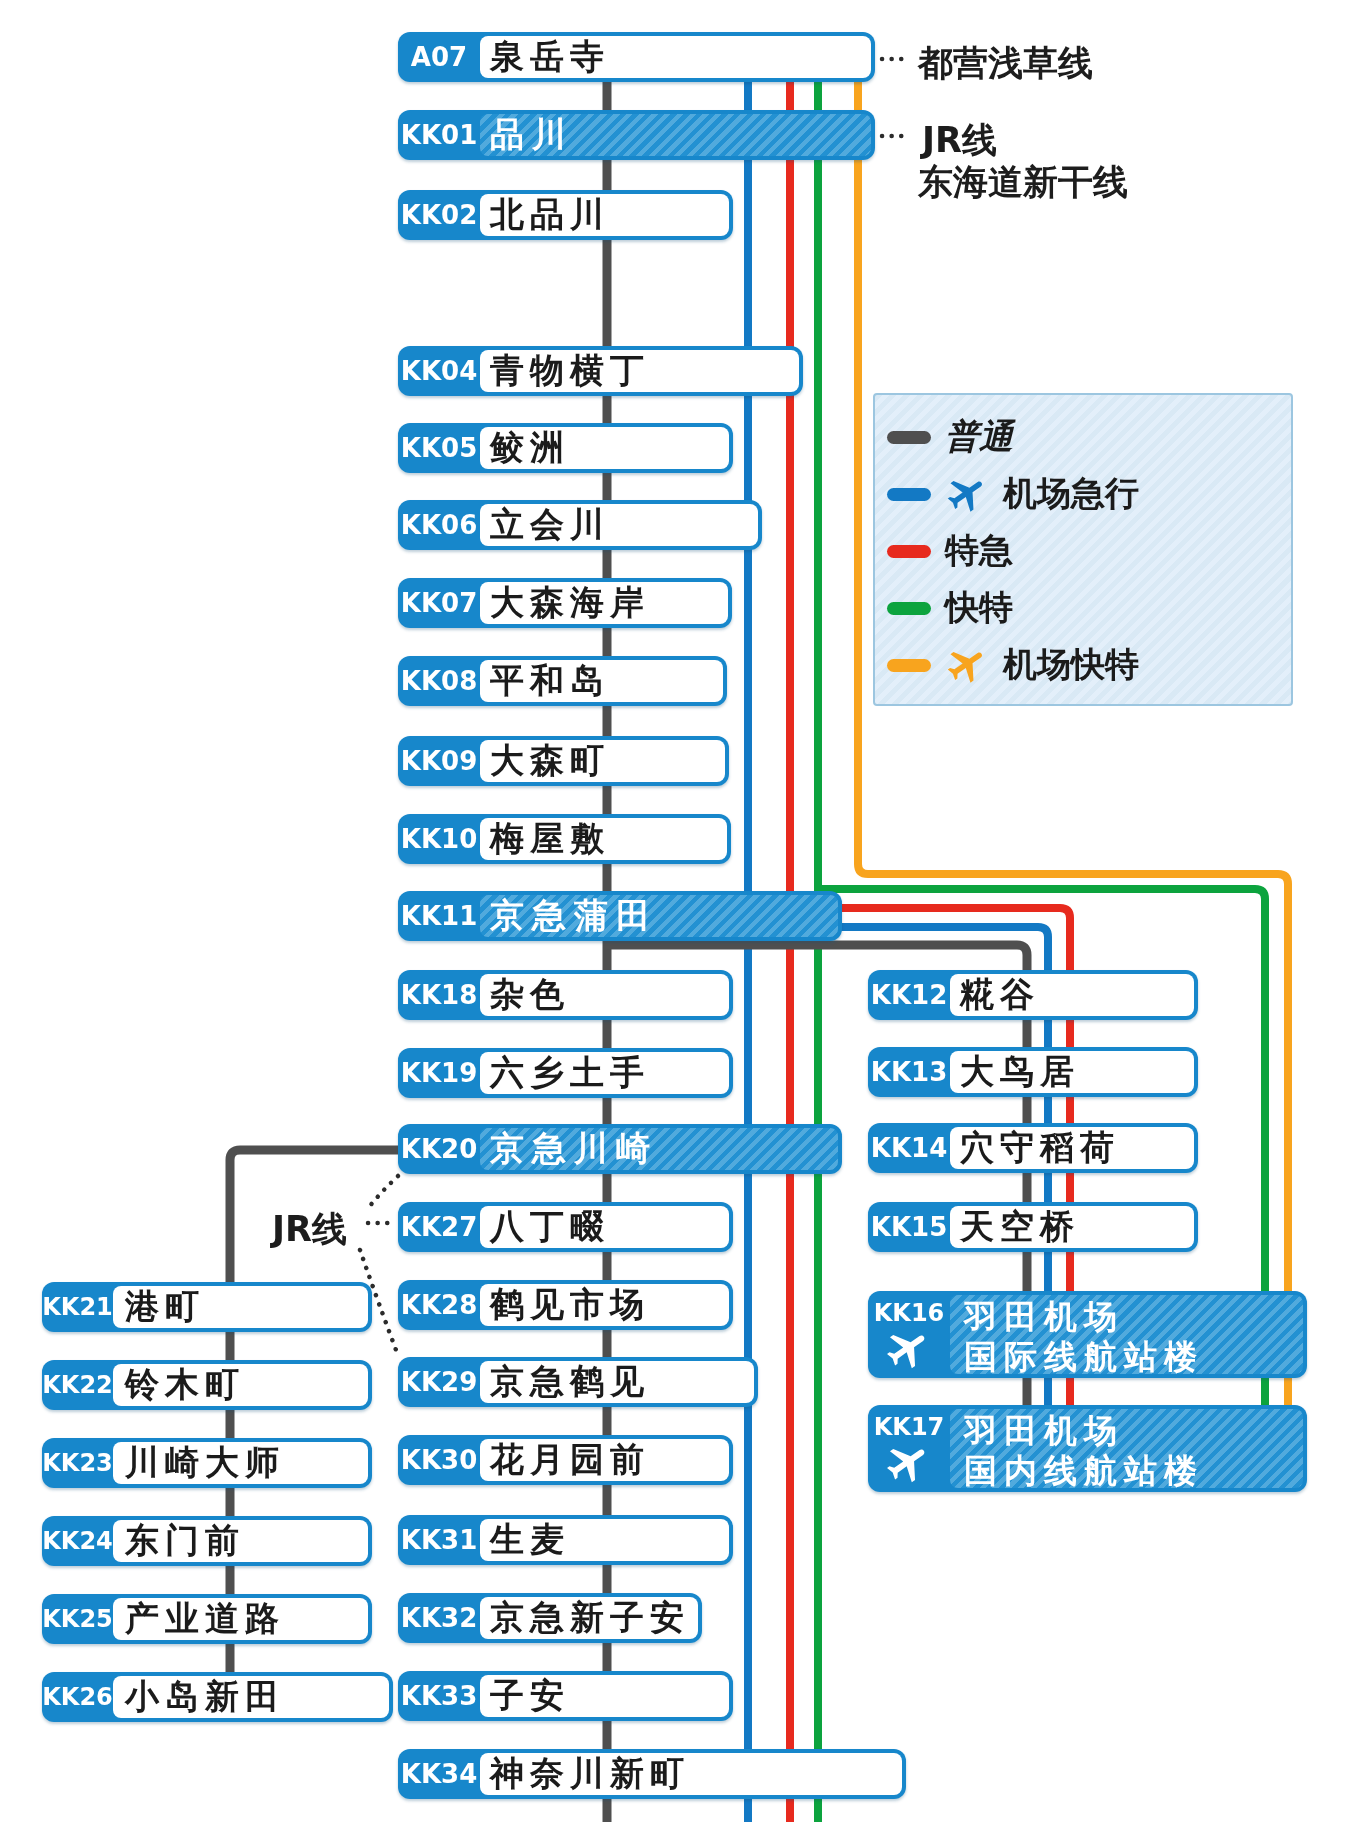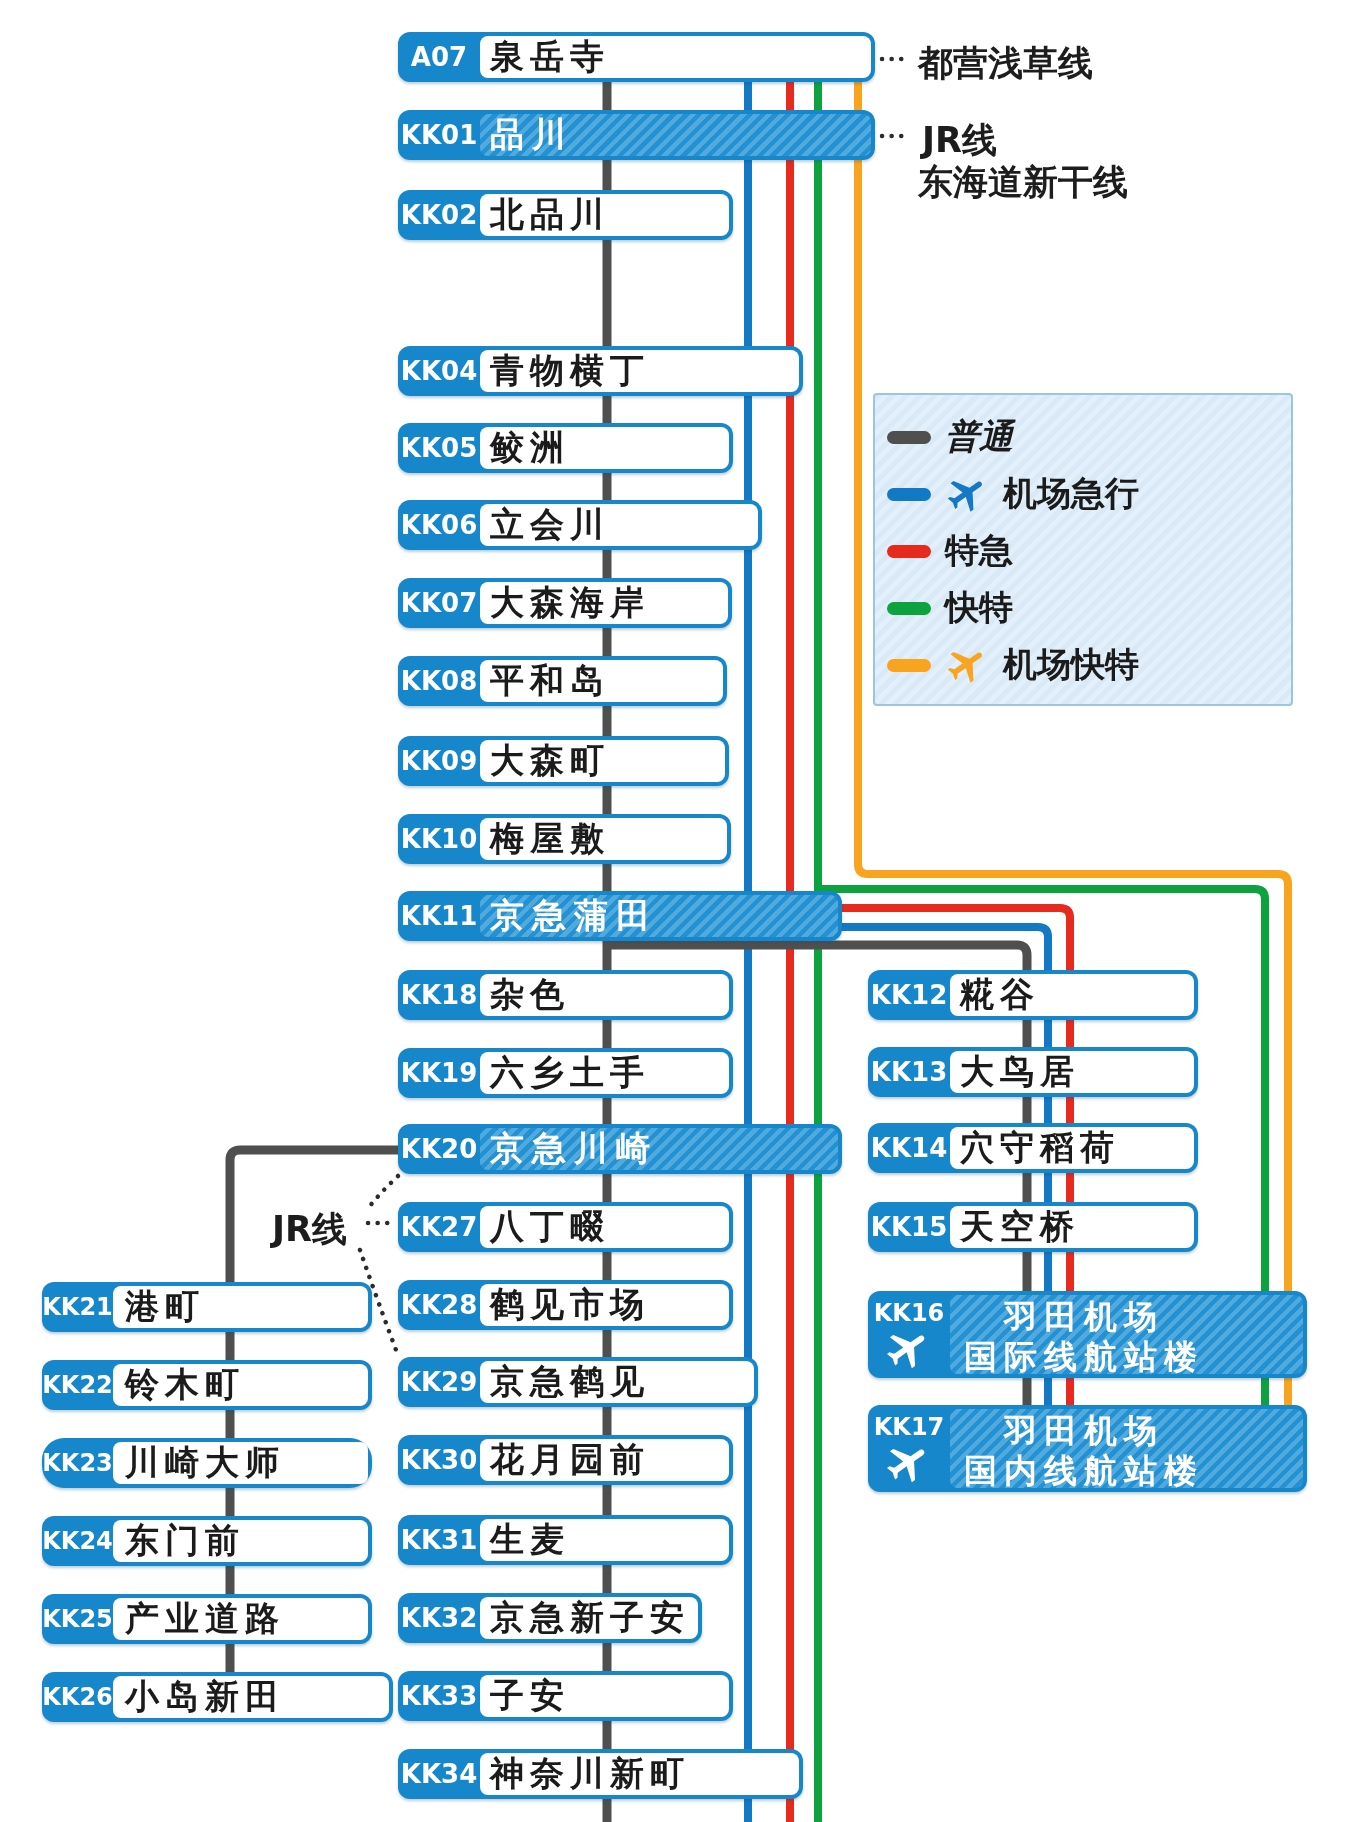--- a/index.html
+++ b/index.html
@@ -1,17 +1,17 @@
 <!DOCTYPE html>
 <html><head>
 <meta charset="utf-8">
 <style>
   html,body{margin:0;padding:0;background:#fff;}
   #stage{position:relative;width:1360px;height:1822px;background:#fff;overflow:hidden;
-         font-family:"DejaVu Sans","Liberation Sans",sans-serif;text-align:center;}
+         font-family:"DejaVu Sans","Liberation Sans",sans-serif;}
   #railsvg{position:absolute;left:0;top:0;z-index:1;}
   #map{position:absolute;left:0;top:0;width:100%;height:100%;z-index:2;}
 
   .station{position:absolute;height:50px;background:#1787cb;border-radius:12px;
            box-shadow:0 2px 3px rgba(20,80,120,.28);}
   .station .inner{position:absolute;inset:4px 4px 4px 82px;background:#fff;border-radius:8px;}
   .station.hatched .inner{background:repeating-linear-gradient(135deg,#2391d2 0 4.5px,#51aadd 4.5px 9px);}
   .station .code{position:absolute;left:0;top:0;width:82px;height:50px;display:flex;align-items:center;
                  justify-content:center;color:#fff;font-weight:bold;font-size:26px;letter-spacing:0;}
   .station .name{position:absolute;left:92px;top:50%;transform:translateY(-50%);font-size:34px;
@@ -169,36 +169,36 @@
       <div class="station main" style="left: 398px; top: 1593px; width: 280px; padding-left: 24px;">
         <div class="inner"></div>
         <div class="code">KK32</div>
         <div class="name">京急新子安</div>
       </div>
       <div class="station main" style="left: 398px; top: 1671px; width: 335px;">
         <div class="inner"></div>
         <div class="code">KK33</div>
         <div class="name">子安</div>
       </div>
-      <div class="station main" style="left: 398px; top: 1749px; width: 405px;">
+      <div class="station main" style="left: 398px; top: 1749px; width: 484px; padding-left: 24px;">
         <div class="inner"></div>
         <div class="code">KK34</div>
         <div class="name">神奈川新町</div>
       </div>
       <div class="station lb" style="left: 42px; top: 1282px; width: 330px;">
         <div class="inner"></div>
         <div class="code">KK21</div>
         <div class="name">港町</div>
       </div>
       <div class="station lb" style="left: 42px; top: 1360px; width: 330px;">
         <div class="inner"></div>
         <div class="code">KK22</div>
         <div class="name">铃木町</div>
       </div>
-      <div class="station lb" style="left: 42px; top: 1438px; width: 330px; border-radius: 22px;">
+      <div class="station lb" style="left: 42px; top: 1438px; width: 330px;">
         <div class="inner"></div>
         <div class="code">KK23</div>
         <div class="name">川崎大师</div>
       </div>
       <div class="station lb" style="left: 42px; top: 1516px; width: 330px;">
         <div class="inner"></div>
         <div class="code">KK24</div>
         <div class="name">东门前</div>
       </div>
       <div class="station lb" style="left: 42px; top: 1594px; width: 330px;">

